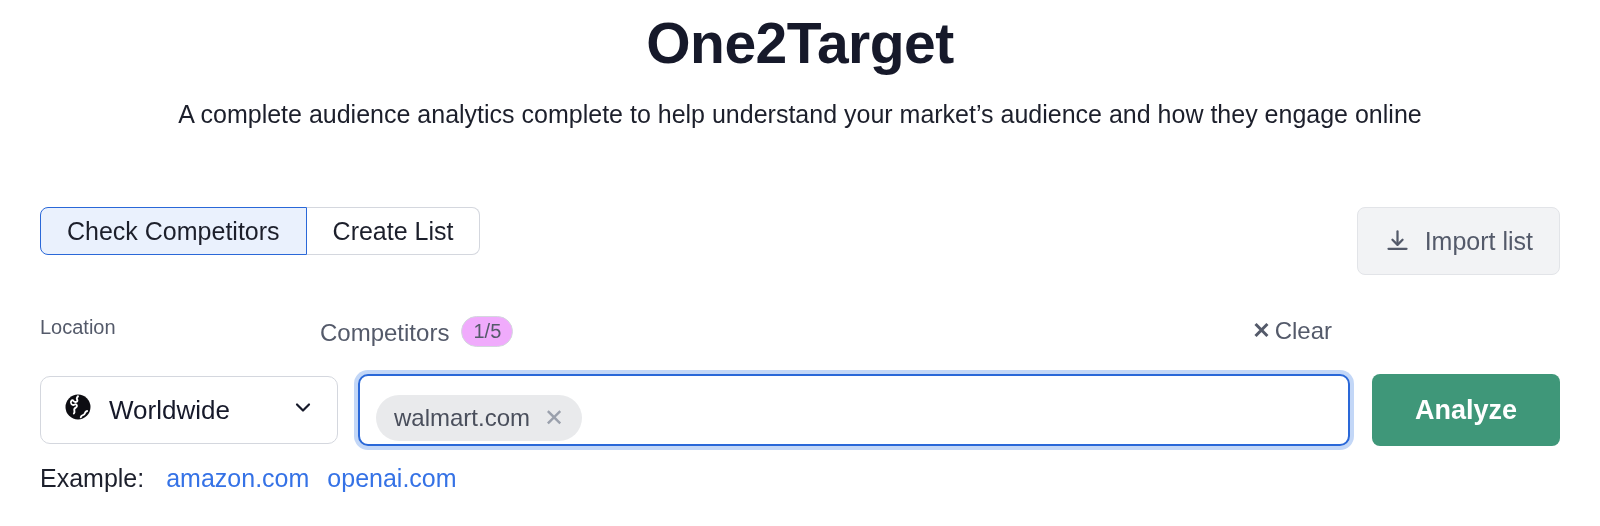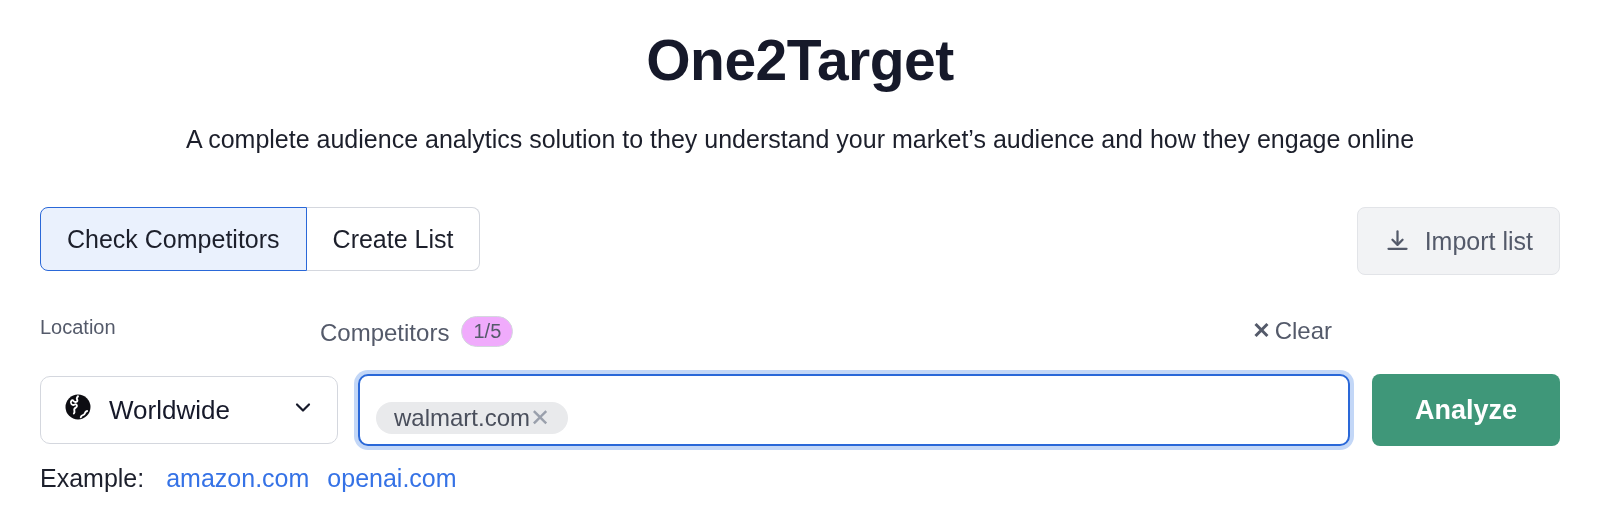--- a/index.html
+++ b/index.html
@@ -17,22 +17,22 @@
     position: relative;
   }
 
   
   .page-title {
     text-align: center;
     font-size: 57px;
     font-weight: bold;
     letter-spacing: -0.5px;
     color: #16192a;
-    margin: 8px;
-    padding-top: 21px;
+    margin: 0;
+    padding-top: 12px;
     line-height: 1.1;
   }
   .page-subtitle {
     text-align: center;
     font-size: 25px;
     font-weight: normal;
     color: #1c1f2b;
     margin: 0;
     padding-top: 24px;
     line-height: 1.2;
@@ -47,21 +47,21 @@
     height: 64px;
     display: flex;
     align-items: flex-start;
     justify-content: space-between;
   }
   .tab-group {
     display: flex;
     border-radius: 8px;
   }
   .tab {
-    height: 64px;
+    height: 48px;
     padding: 0 26px;
     display: flex;
     align-items: center;
     justify-content: center;
     font-size: 25px;
     color: #1c1f2b;
     background: #ffffff;
     border: 1px solid #d4d7de;
     cursor: pointer;
     white-space: nowrap;
@@ -193,22 +193,22 @@
     background: #ffffff;
     border: 2px solid #2a68d8;
     border-radius: 10px;
     box-shadow: 0 0 0 4px #c3d7f7;
     cursor: text;
     overflow: hidden;
   }
   .chip {
     display: inline-flex;
     align-items: center;
-    gap: 0;
-    height: 32px;
+    gap: 14px;
+    height: 46px;
     padding: 0 18px;
     background: #e9eaec;
     border-radius: 23px;
     font-size: 24px;
     color: #4a4f5c;
     white-space: nowrap;
     margin-top: 16px;
   }
   .chip-remove {
     font-size: 24px;
@@ -250,21 +250,21 @@
     color: #3572e6;
     text-decoration: none;
     cursor: pointer;
     white-space: nowrap;
   }
 </style>
 </head>
 <body>
 
 <h1 class="page-title">One2Target</h1>
-<p class="page-subtitle">A complete audience analytics solution to they understand your market’s audience and how they engage online</p>
+<p class="page-subtitle">A complete audience analytics complete to help understand your market’s audience and how they engage online</p>
 
 <div class="toolbar">
 
   <div class="tab-group">
     <div class="tab active">
       <span>Check Competitors</span>
     </div>
     <div class="tab">
       <span>Create List</span>
     </div>

